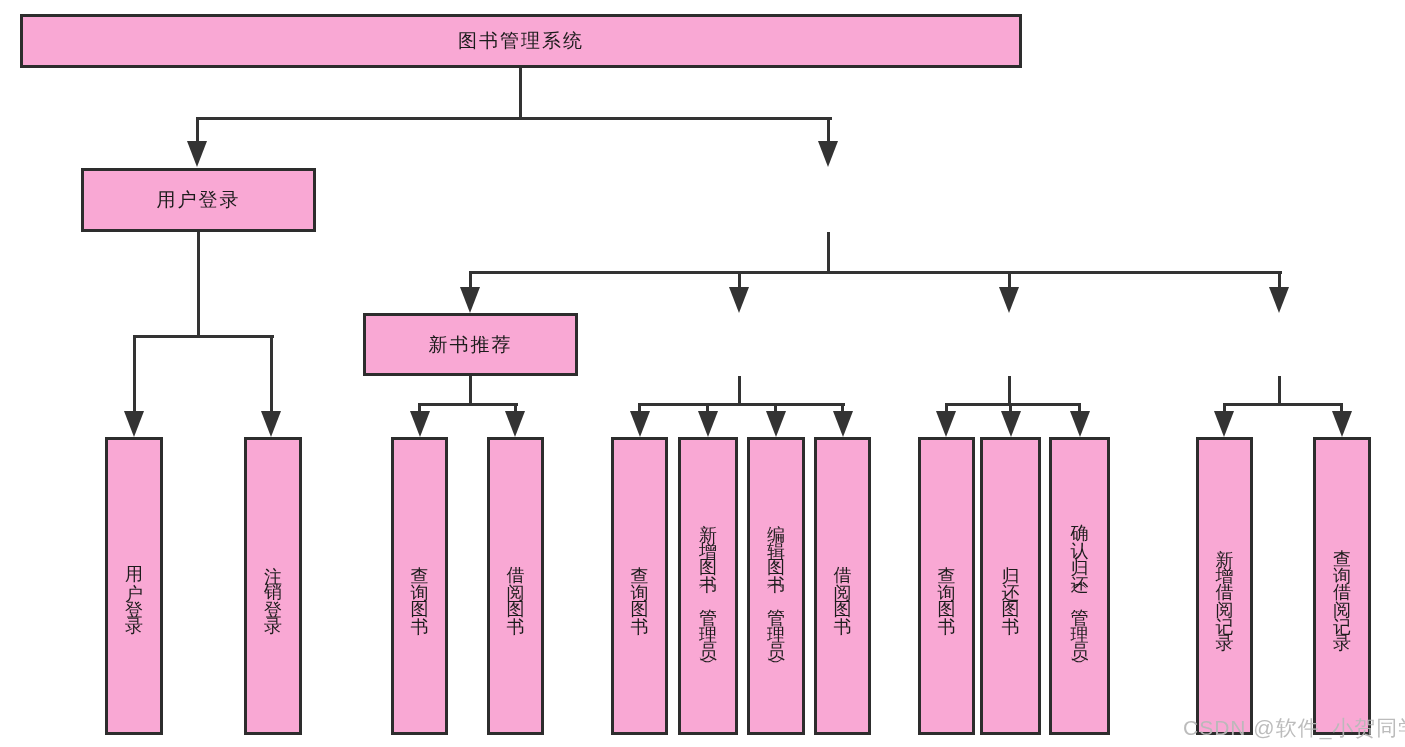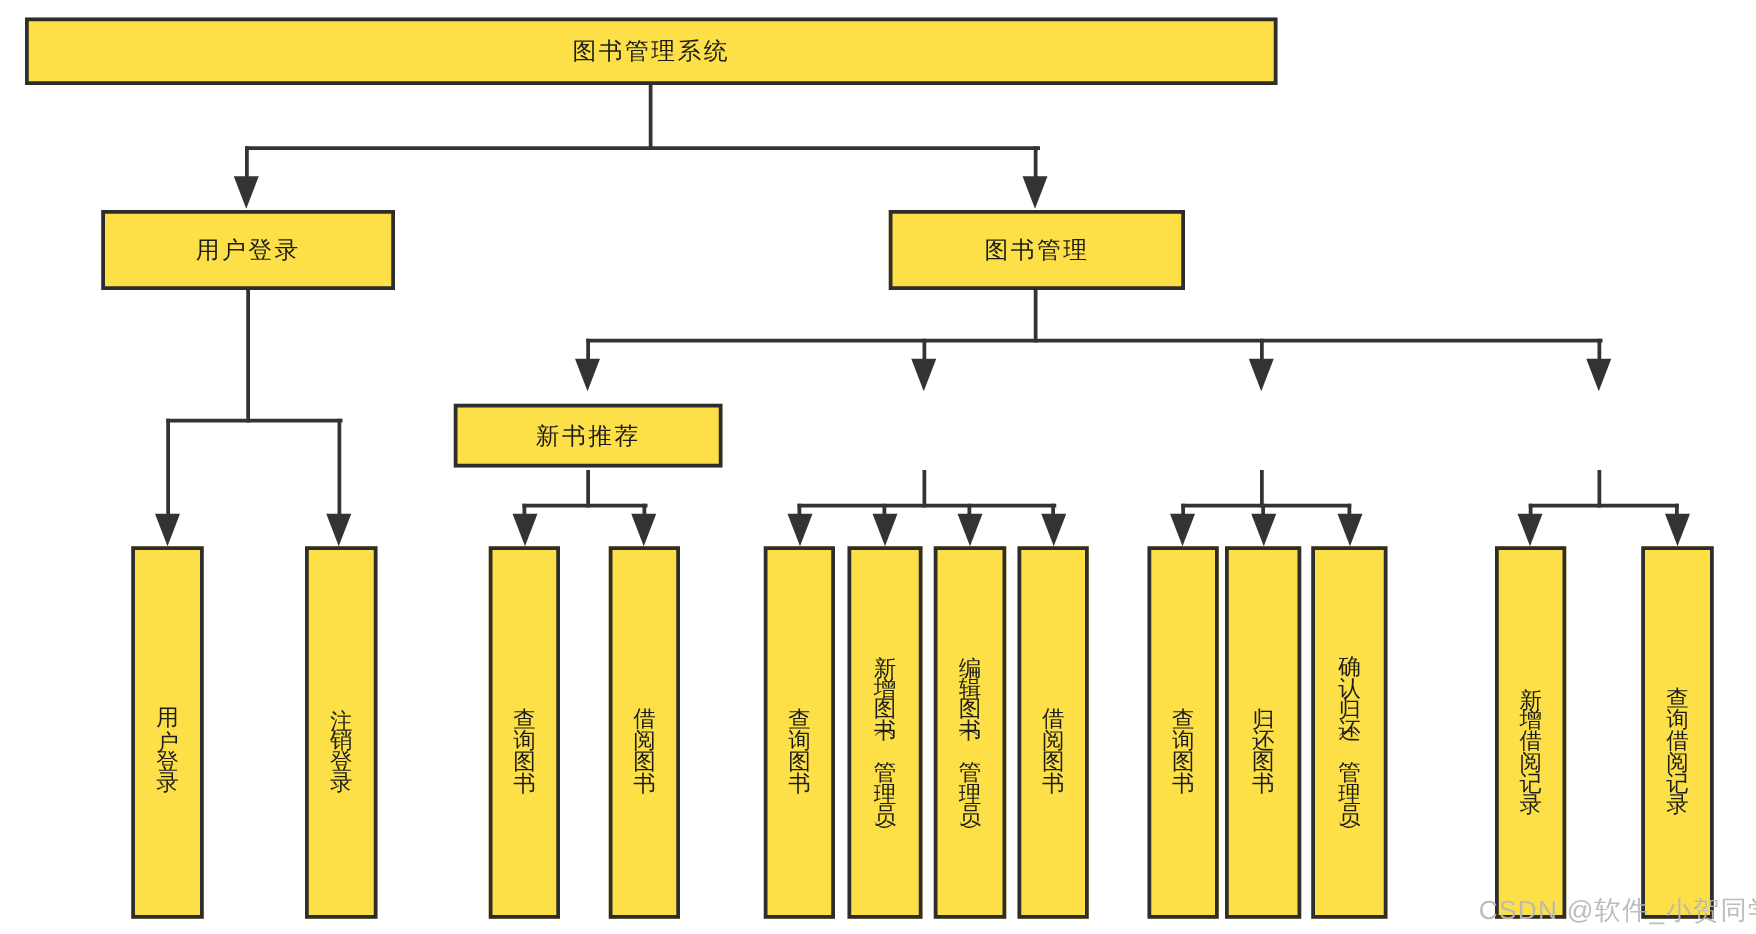--- a/index.html
+++ b/index.html
@@ -9,36 +9,36 @@
   }
   .stage {
     position: relative;
     width: 1405px;
     height: 747px;
     background: #ffffff;
     overflow: hidden;
   }
   .box {
     position: absolute;
-    background: #fde047;
+    background: #f9a8d4;
     border: 3px solid #2d2d2d;
     display: flex;
     align-items: center;
     justify-content: center;
     color: #1c1c1c;
     z-index: 2;
   }
   .h-label {
     font-size: 19px;
     letter-spacing: 2px;
     white-space: nowrap;
   }
   .root  { left:20px;  top:14px;  width:1002px; height:54px; }
   .lvl2  { top:168px; height:64px; }
-  .lvl3  { top:323px; height:51px; }
+  .lvl3  { top:313px; height:63px; }
   .leaf  { top:437px; height:298px; }
   .v {
     writing-mode: vertical-rl;
     text-orientation: mixed;
     font-size: 18px;
     line-height: 1;
     letter-spacing: 17px;
     color: #1c1c1c;
   }
   .line {
@@ -77,23 +77,20 @@
 
   <div class="line" style="left:519px;top:68px;width:3px;height:52px"></div>
   <div class="line" style="left:196px;top:117px;width:636px;height:3px"></div>
   <div class="line" style="left:196px;top:117px;width:3px;height:28px"></div>
   <div class="arrow" style="left:187px;top:141px"></div>
   <div class="line" style="left:827px;top:117px;width:3px;height:28px"></div>
   <div class="arrow" style="left:818px;top:141px"></div>
 
   <div class="box lvl2" style="left:81px;width:235px">
     <span class="h-label">用户登录</span>
-  </div>
-  <div class="box lvl2" style="left:711px;width:237px">
-    <span class="h-label">图书管理</span>
   </div>
 
   <div class="line" style="left:197px;top:232px;width:3px;height:106px"></div>
   <div class="line" style="left:133px;top:335px;width:141px;height:3px"></div>
   <div class="line" style="left:133px;top:335px;width:3px;height:82px"></div>
   <div class="arrow" style="left:124px;top:411px"></div>
   <div class="line" style="left:270px;top:335px;width:3px;height:82px"></div>
   <div class="arrow" style="left:261px;top:411px"></div>
 
   <div class="line" style="left:827px;top:232px;width:3px;height:42px"></div>

